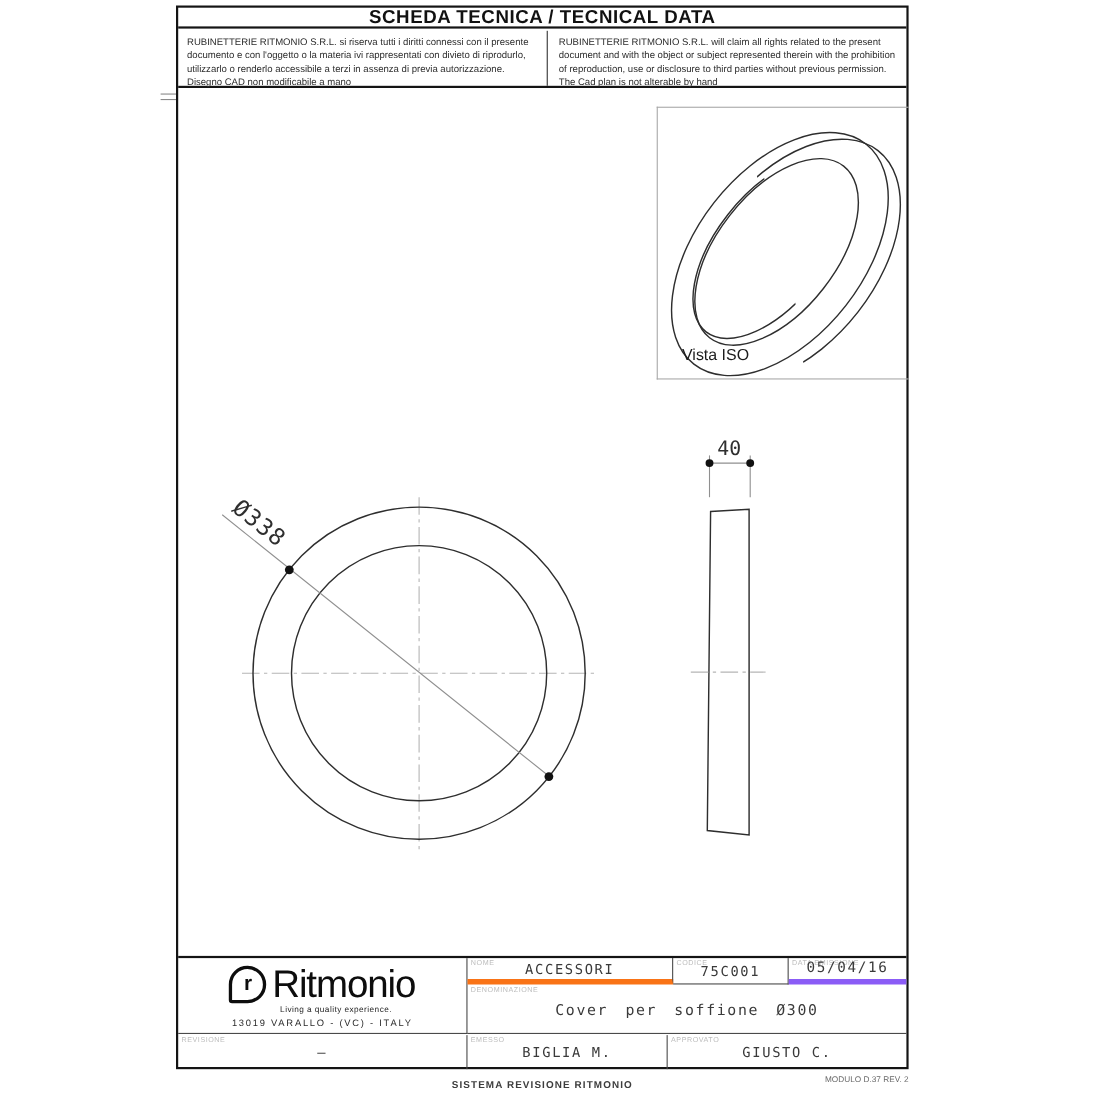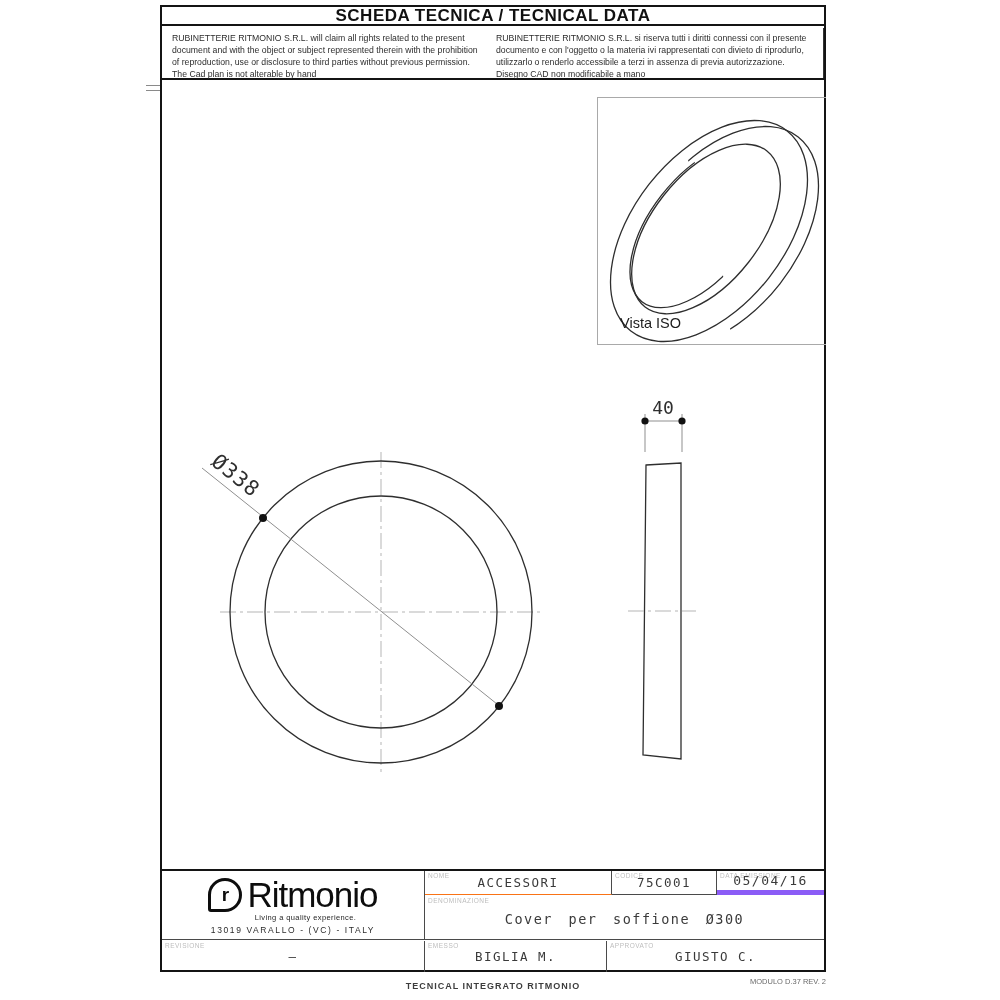--- a/index.html
+++ b/index.html
@@ -30,21 +30,21 @@
   .cadtext { font-family:"DejaVu Sans Mono", monospace; fill:#2f2f2f; }
 
   
   #title-block { position:absolute; left:162px; top:869px; width:662px; height:101px; border-top:2px solid #141414; }
   .cell { position:absolute; }
   .cell .flabel { position:absolute; top:1px; left:3px; font-size:6.5px; color:#bdbdbd; letter-spacing:.5px; }
   .cell .fvalue { position:absolute; left:0; right:0; top:0; bottom:0; display:flex; align-items:center; justify-content:center;
                   font-family:"DejaVu Sans Mono", monospace; color:#3a3a3a; letter-spacing:1.5px; }
   #cell-logo { left:0; top:0; width:263px; height:69px; border-right:1px solid #4a4a4a; border-bottom:1px solid #4a4a4a;
                display:flex; flex-direction:column; align-items:center; justify-content:center; }
-  #cell-nome { left:263px; top:0; width:187px; height:24px; border-right:1px solid #4a4a4a; border-bottom:1px solid #f97316; }
+  #cell-nome { left:263px; top:0; width:187px; height:24px; border-right:1px solid #4a4a4a; border-bottom:5px solid #f97316; }
   #cell-codice { left:450px; top:0; width:105px; height:24px; border-right:1px solid #4a4a4a; border-bottom:1px solid #4a4a4a; }
   #cell-data { left:555px; top:0; width:107px; height:24px; border-bottom:5px solid #8b5cf6; }
   #cell-denom { left:263px; top:25px; width:399px; height:44px; border-bottom:1px solid #4a4a4a; }
   #cell-denom .den-lines { position:absolute; left:0; right:0; top:4px; bottom:0; display:flex; flex-direction:column; align-items:center; justify-content:center;
                   font-family:"DejaVu Sans Mono", monospace; font-size:13.5px; color:#3a3a3a; letter-spacing:1.5px; word-spacing:6px; line-height:17px; }
   #cell-rev { left:0; top:70px; width:263px; height:31px; border-right:1px solid #4a4a4a; }
   #cell-emesso { left:263px; top:70px; width:182px; height:31px; border-right:1px solid #4a4a4a; }
   #cell-appr { left:445px; top:70px; width:217px; height:31px; }
   .v12 { font-size:12.5px; }
   .v13 { font-size:13px; }
@@ -71,22 +71,22 @@
 
 <div id="page">
 
   <div id="frame"></div>
   <div class="foldmark" style="top:85px;"></div>
   <div class="foldmark" style="top:90px;"></div>
 
   <div id="title-row">SCHEDA TECNICA / TECNICAL DATA</div>
 
   <div id="legal-row">
+    <div id="legal-it" class="legal-col">RUBINETTERIE RITMONIO S.R.L. si riserva tutti i diritti connessi con il presente documento e con l'oggetto o la materia ivi rappresentati con divieto di riprodurlo, utilizzarlo o renderlo accessibile a terzi in assenza di previa autorizzazione. Disegno CAD non modificabile a mano</div>
     <div id="legal-en" class="legal-col">RUBINETTERIE RITMONIO S.R.L. will claim all rights related to the present document and with the object or subject represented therein with the prohibition  of reproduction, use or disclosure to third parties without previous permission.  The Cad plan is not alterable by hand</div>
-    <div id="legal-it" class="legal-col">RUBINETTERIE RITMONIO S.R.L. si riserva tutti i diritti connessi con il presente documento e con l'oggetto o la materia ivi rappresentati con divieto di riprodurlo, utilizzarlo o renderlo accessibile a terzi in assenza di previa autorizzazione. Disegno CAD non modificabile a mano</div>
   </div>
 
   <div id="iso-box">
     <svg width="229" height="272" viewBox="597 97 229 272">
       <defs>
         <clipPath id="clip-right">
             <path d="M584.8 387.6 L831.2 72.4 L1146.4 318.8 L900 634 Z"></path>
           </clipPath>
         <clipPath id="clip-left">
             <path d="M584.8 387.6 L831.2 72.4 L516 -174 L269.6 141.2 Z"></path>
@@ -165,16 +165,16 @@
       <span class="fvalue v12">BIGLIA M.</span>
     </div>
 
     <div id="cell-appr" class="cell">
       <span class="flabel">APPROVATO</span>
       <span class="fvalue v12">GIUSTO C.</span>
     </div>
 
   </div>
 
-  <div id="footer-system">TECNICAL INTEGRATO RITMONIO</div>
+  <div id="footer-system">SISTEMA REVISIONE RITMONIO</div>
   <div id="footer-module">MODULO D.37 REV. 2</div>
 
 </div>
 
 </body></html>

